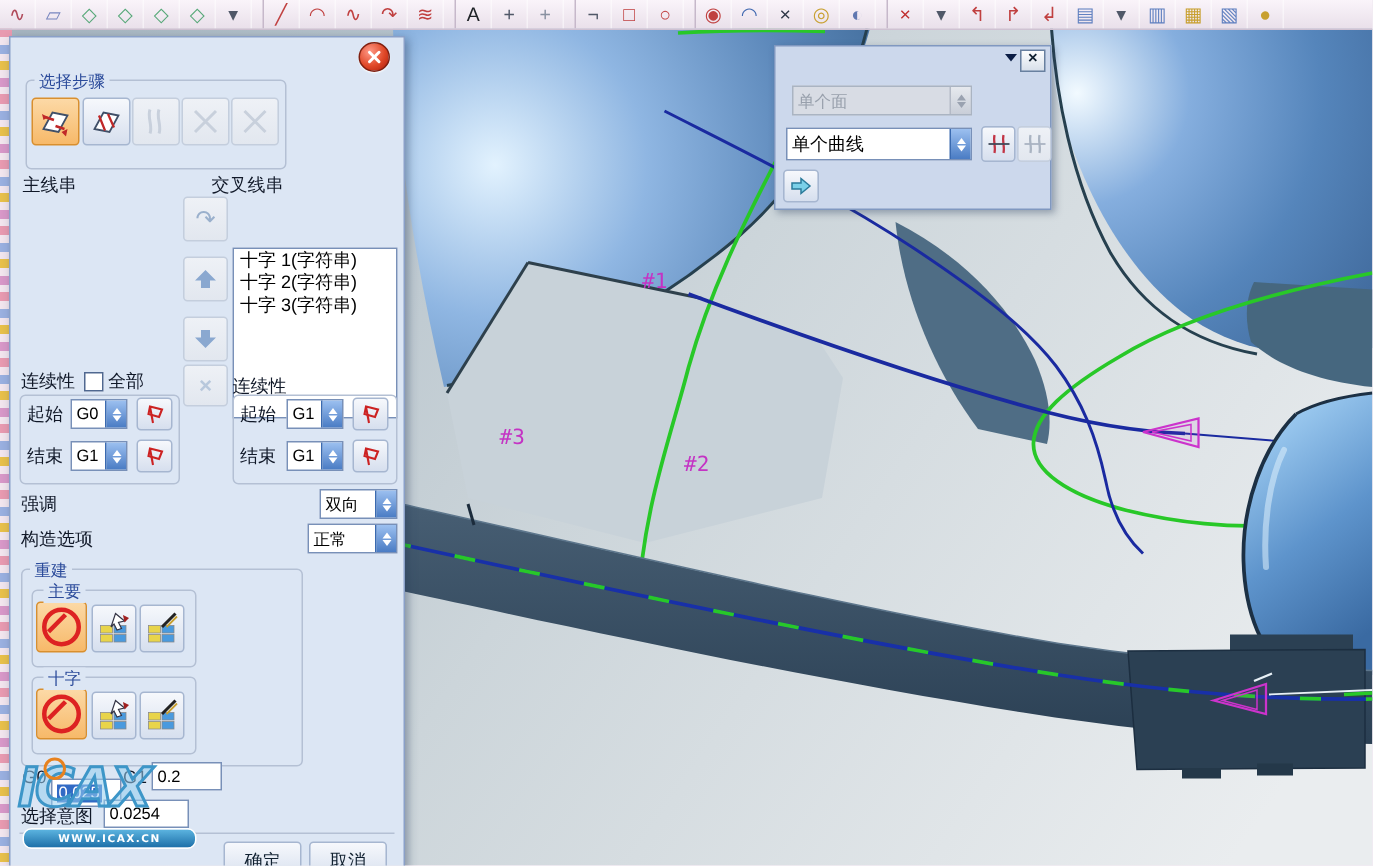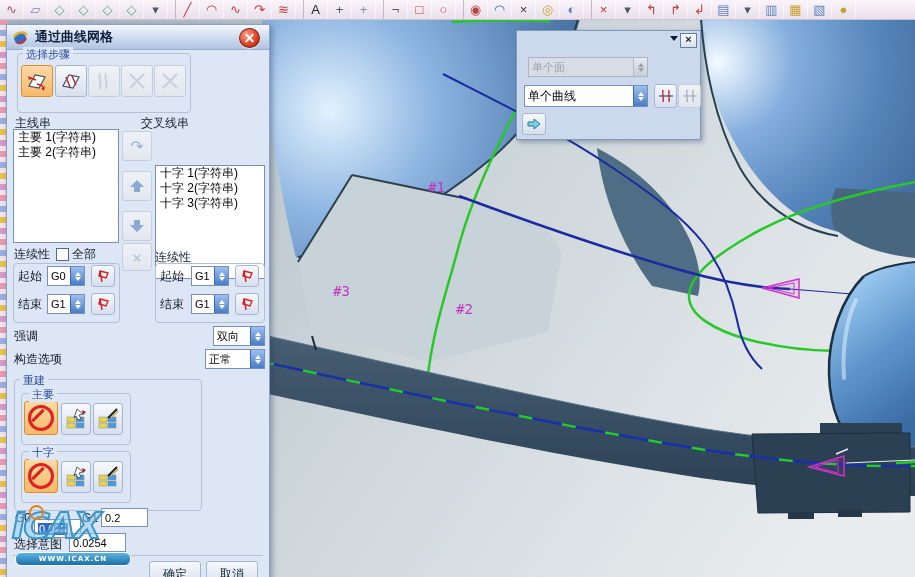--- a/index.html
+++ b/index.html
@@ -240,28 +240,20 @@
   </div>
 
   <div class="btn3d" style="position:absolute;left:5px;top:82px;width:22px;height:20px;">
     <svg width="16" height="14">
       <polygon points="2,5 8,5 8,2 14,7 8,12 8,9 2,9" fill="#7ad0e8" stroke="#2a7a9a" stroke-width="1"></polygon>
     </svg>
   </div>
 </div>
 
 <div class="abs dialog">
-  <div class="dlg-title">
-    <svg width="17" height="17" style="margin-left:5px;">
-      <circle cx="8" cy="9" r="6" fill="#2e6ec8"></circle>
-      <path d="M2 8 C5 3 12 2 15 6" stroke="#e8b020" stroke-width="2.5" fill="none"></path>
-      <path d="M4 13 C8 16 13 13 14 9" stroke="#c83030" stroke-width="2" fill="none"></path>
-    </svg>
-    <span class="txt">通过曲线网格</span>
-  </div>
   <div class="close-red"></div>
 
   <span class="grouplab abs" style="left:16px;top:22px;">选择步骤</span>
   <div class="groupbox abs" style="left:10px;top:28px;width:172px;height:58px;"></div>
   <div class="btn3d selected abs" style="left:14px;top:40px;width:30px;height:30px;">
     <svg width="24" height="24">
       <path d="M4 17 L10 6 L20 8 L14 19 Z" fill="#fff" stroke="#405068" stroke-width="1.2"></path>
       <path d="M5 9 L11 11 M12 15 L18 17" stroke="#c02828" stroke-width="1.8"></path>
       <path d="M3 7 L7 9 L4 11 Z M16 19 L20 17 L19 22 Z" fill="#c02828"></path>
     </svg>
@@ -284,24 +276,20 @@
   </div>
   <div class="btn3d disabled abs" style="left:147px;top:40px;width:30px;height:30px;">
     <svg width="22" height="22">
       <path d="M4 4 C10 10 12 12 18 18 M18 4 C12 10 10 12 4 18" stroke="#c8d0dc" stroke-width="2" fill="none"></path>
     </svg>
   </div>
 
   <span class="lbl abs" style="left:8px;top:90px;">主线串</span>
   <span class="lbl abs" style="left:134px;top:90px;text-align:center;">交叉线串</span>
 
-  <div class="listbox abs" style="left:6px;top:104px;width:104px;height:112px;">
-      <div>主要 1(字符串)</div>
-      <div>主要 2(字符串)</div>
-    </div>
   <div class="listbox abs" style="left:148px;top:104px;width:108px;height:112px;margin-top:36px;">
       <div>十字 1(字符串)</div>
       <div>十字 2(字符串)</div>
       <div>十字 3(字符串)</div>
     </div>
 
   <div class="btn3d disabled abs" style="left:115px;top:106px;width:28px;height:28px;font-size:16px;color:#9ab0cc;">
       <span>↷</span>
     </div>
   <div class="btn3d disabled abs" style="left:115px;top:146px;width:28px;height:28px;">

